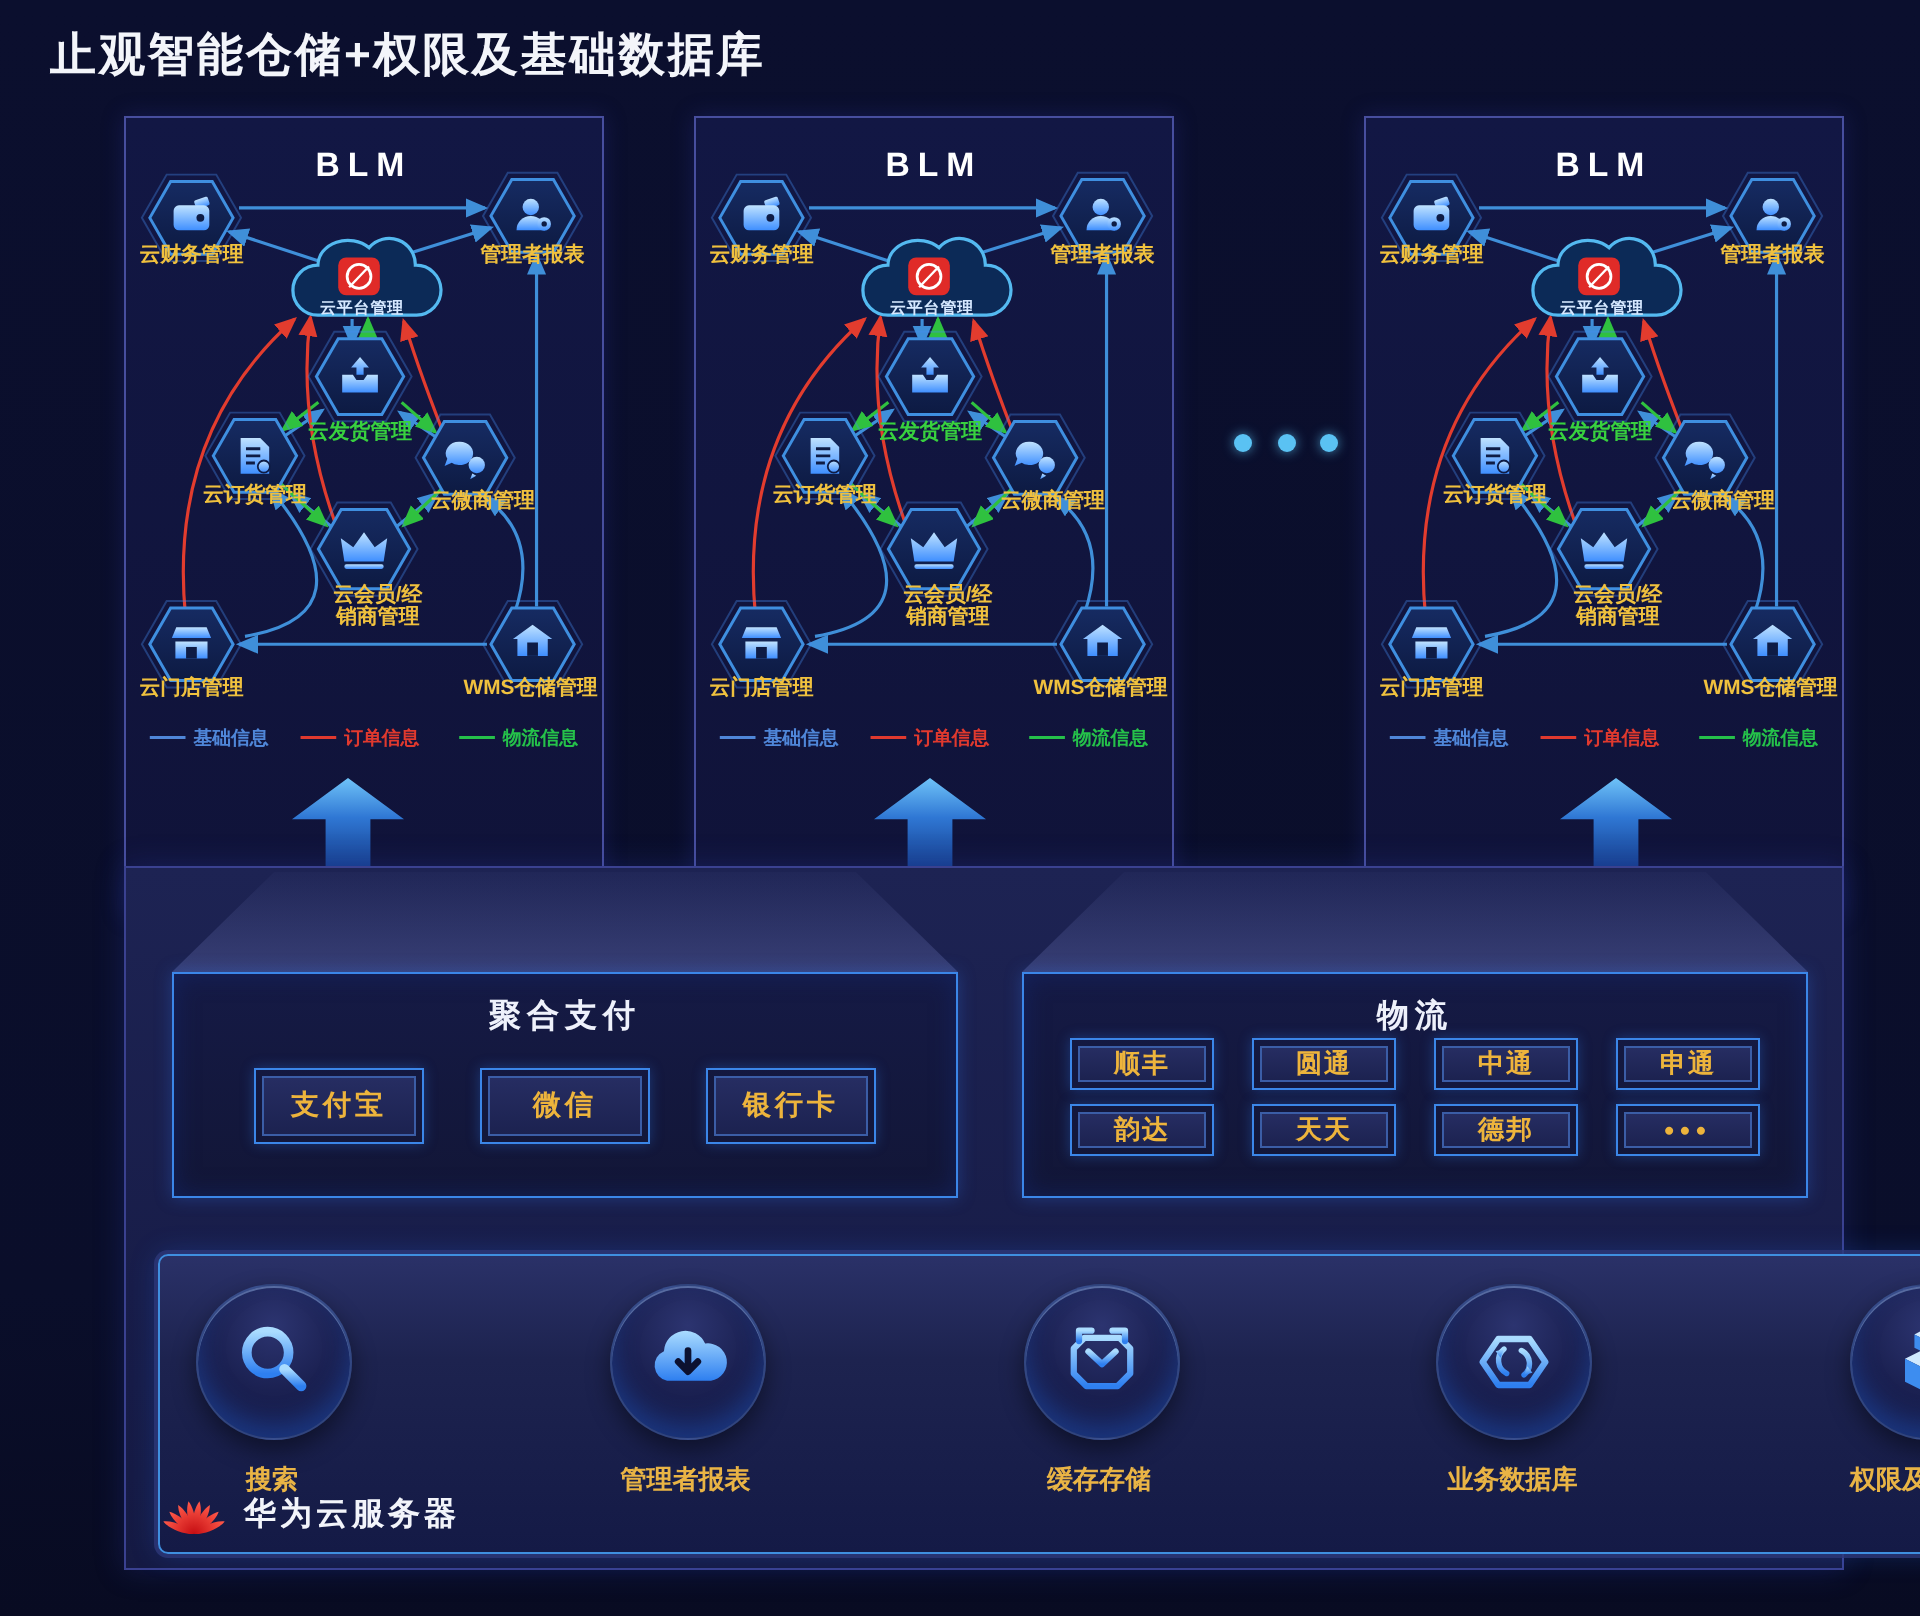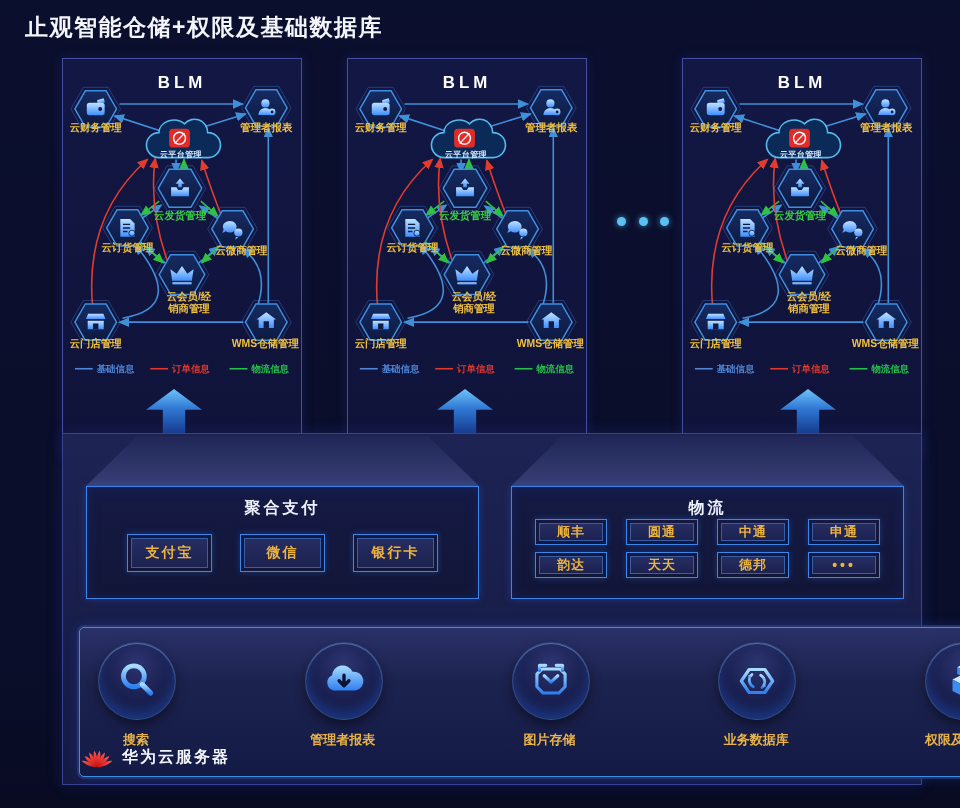--- a/index.html
+++ b/index.html
@@ -588,21 +588,21 @@
                   <g fill="none" stroke="url(#sg3)" stroke-width="3" stroke-linejoin="round" stroke-linecap="round">
                     <path d="M13.5 10.5 H30.5 L35.5 15.5 V27.5 L29.5 33.5 H14.5 L8.5 27.5 V15.5 Z"></path>
                     <path d="M11 12 V7 H17"></path>
                     <path d="M33 12 V7 H27"></path>
                     <path d="M15.5 17 L22 23 L28.5 17"></path>
                     <path d="M22 23 V29"></path>
                   </g>
                 </g>
               </svg>
             </div>
-            <figcaption>图片存储</figcaption>
+            <figcaption>缓存存储</figcaption>
           </figure>
           <figure class="service">
             <div class="disc">
               <svg width="46" height="46" viewBox="0 0 44 44">
                 <defs>
                   <linearGradient id="sg4" x1="0" y1="0" x2="0" y2="1">
                     <stop offset="0" stop-color="#aadcff"></stop>
                     <stop offset="1" stop-color="#2e7ff0"></stop>
                   </linearGradient>
                 </defs>

